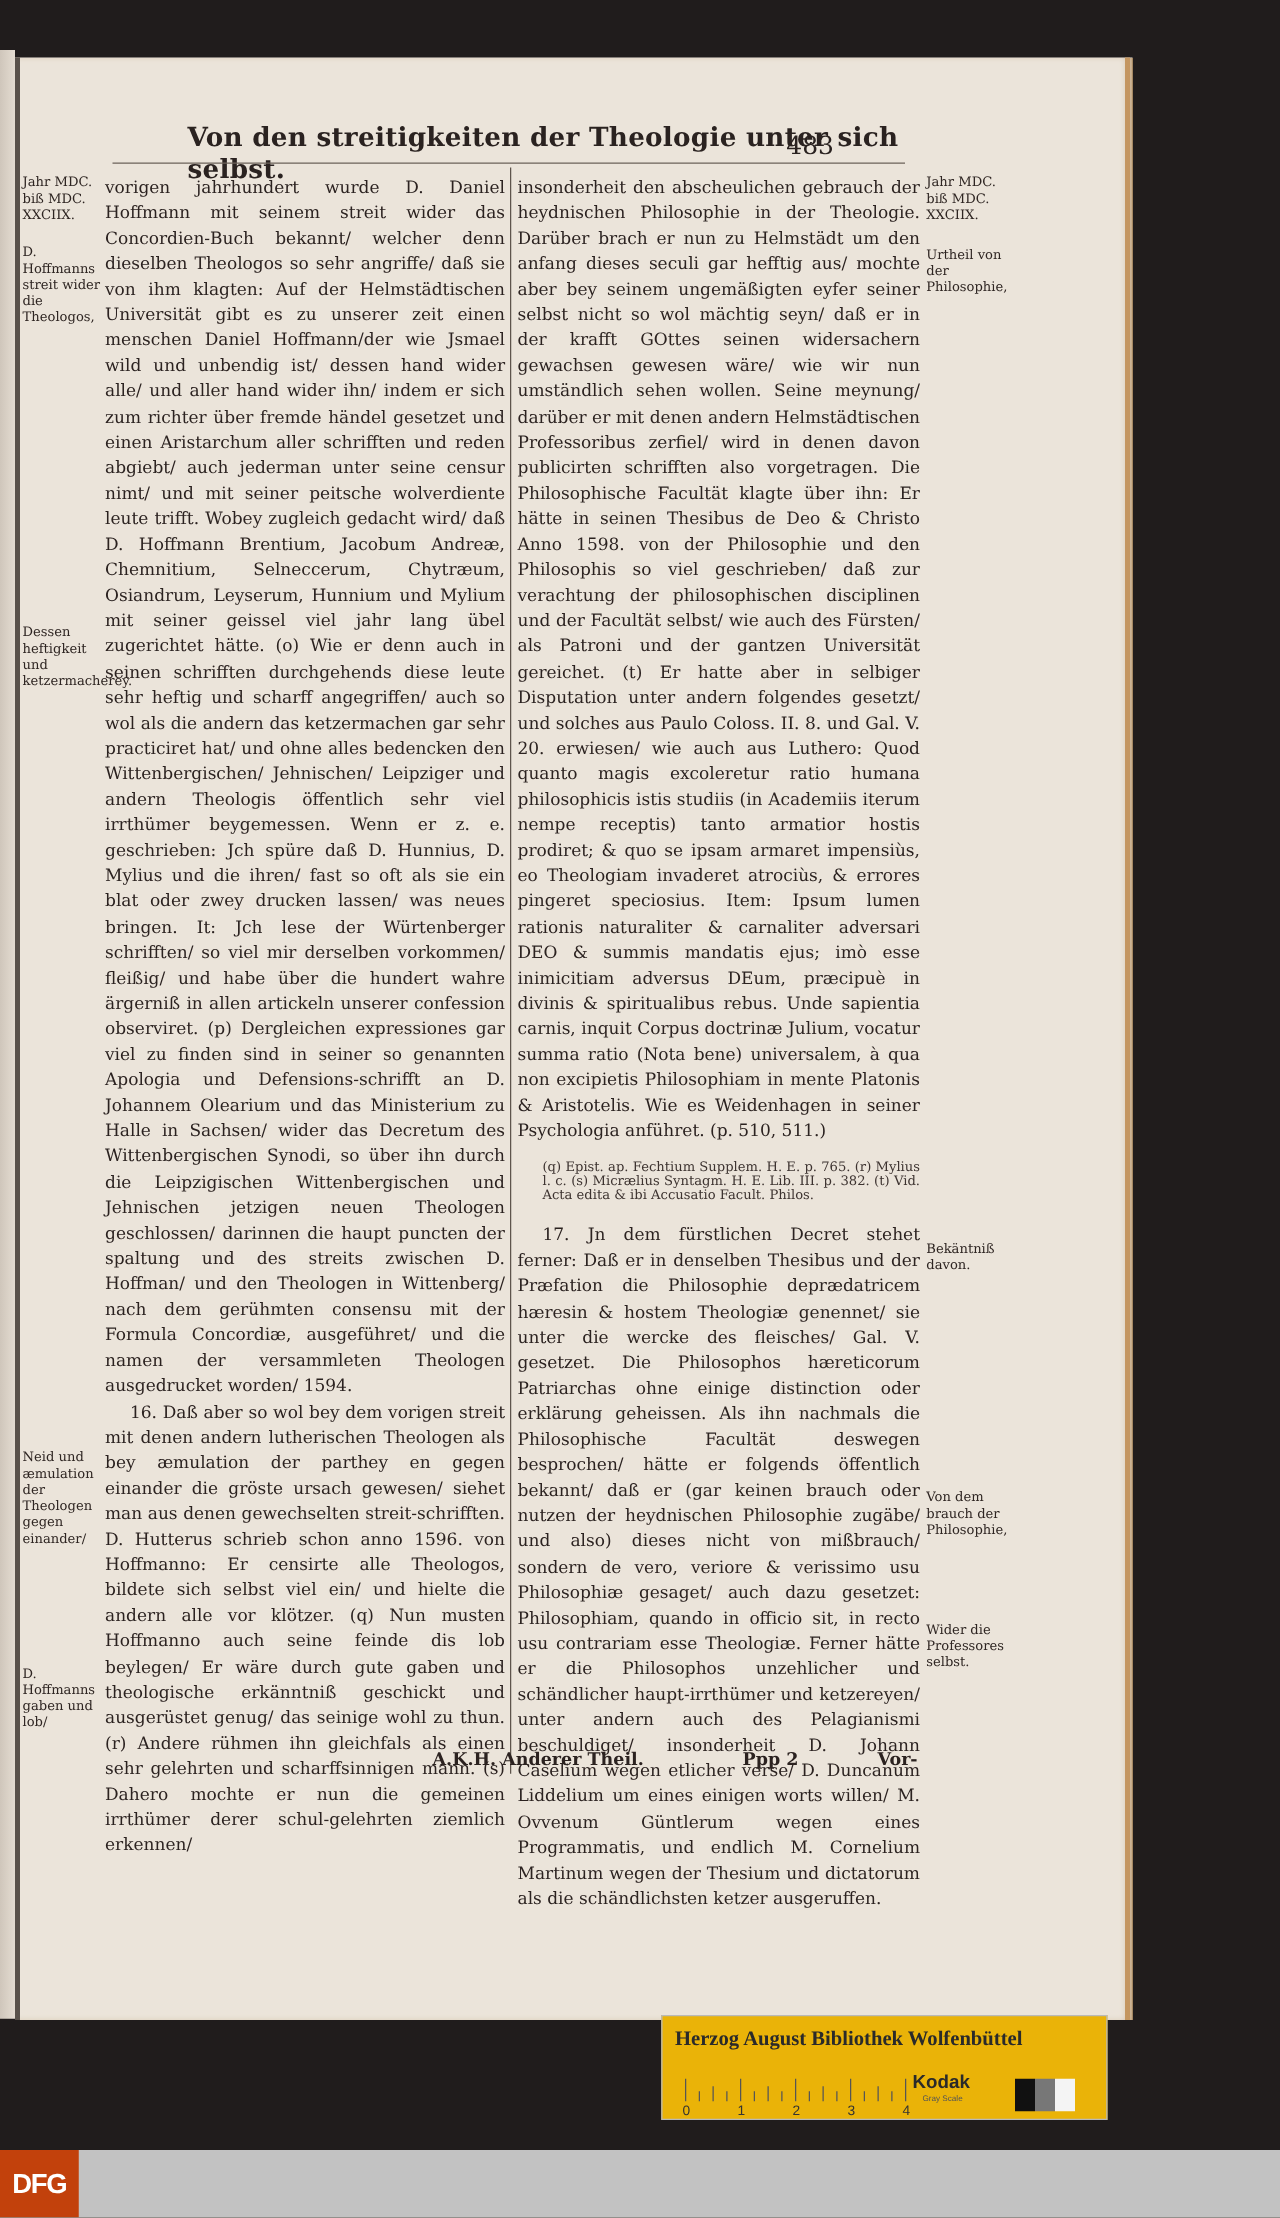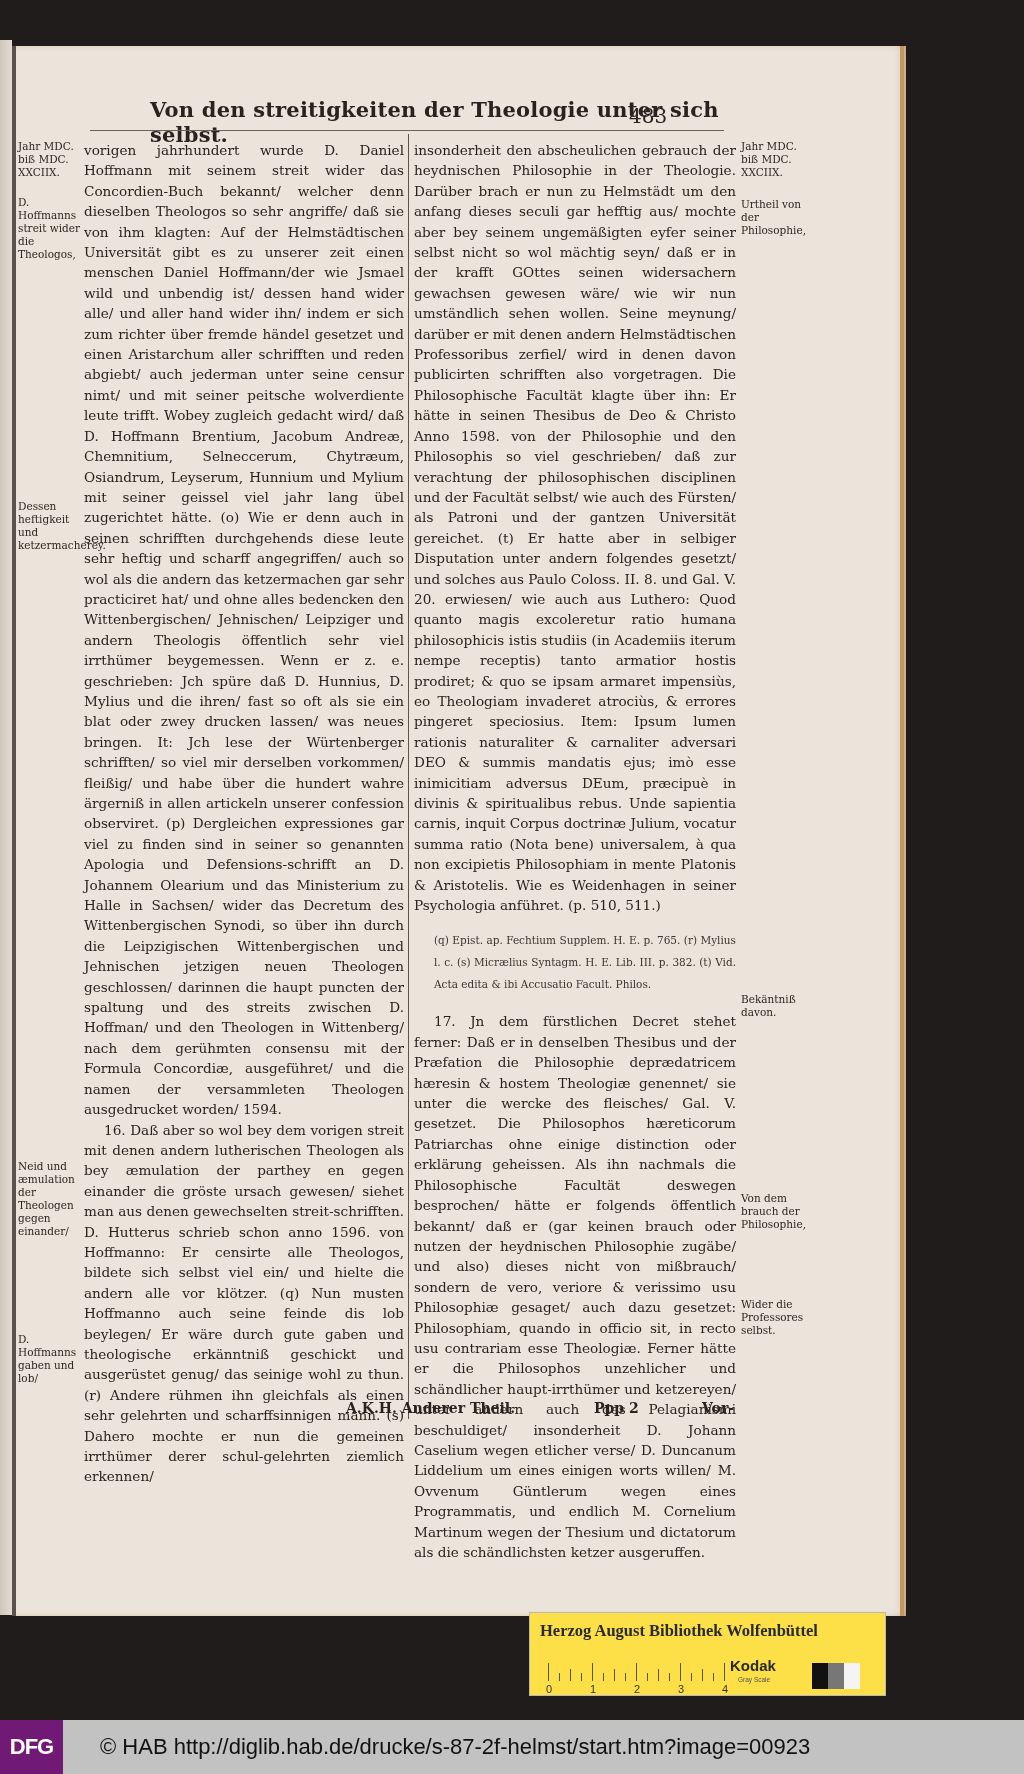--- a/index.html
+++ b/index.html
@@ -37,57 +37,57 @@
     font-family:"DejaVu Serif", serif;
     font-size:13.6px; line-height:20.4px;
     text-align:justify;
   }
   .col-left { left:84px; top:140px; width:320px; }
   .col-right { left:414px; top:140px; width:322px; }
   .col-divider { position:absolute; left:408px; top:134px; width:1px; height:1285px; background:#5e544c; }
   .para { margin:0 0 0 0; }
   .para-indent { text-indent:20px; }
   .footnote {
-    font-size:10.5px; line-height:22px; margin:14px 0 16px 12px; color:#3d3330;
+    font-size:10.5px; line-height:11px; margin:14px 0 16px 12px; color:#3d3330;
     text-indent:0; padding-left:8px;
   }
   .margin-note {
     position:absolute; font-size:10.5px; line-height:13px; color:#2e2522;
     font-family:"DejaVu Serif", serif; width:66px;
   }
   .mn-left { left:18px; }
   .mn-right { left:741px; }
   .catchwords {
     position:absolute; top:1400px; font-size:14px; color:#2b2220; font-weight:bold;
     font-family:"DejaVu Serif", serif;
     margin-left:41px;
   }
   .gray-card {
     position:absolute; left:529px; top:1612px; width:355px; height:82px;
-    background:#fde047; border:1px solid #b9b9b9;
+    background:#eab308; border:1px solid #b9b9b9;
   }
   .card-title {
     position:absolute; left:10px; top:8px; font-family:"Liberation Serif", serif;
     font-weight:bold; font-size:16.5px; color:#2a2a2a; white-space:nowrap;
   }
   .ruler { position:absolute; left:18px; top:48px; width:180px; height:20px; }
   .ruler .tick { position:absolute; bottom:0; width:1px; background:#555; }
   .ruler-labels { position:absolute; left:14px; top:70px; width:200px; height:12px;
     font-family:"Liberation Sans", sans-serif; font-size:11px; color:#333; }
   .ruler-labels span { position:absolute; }
   .kodak-logo { position:absolute; left:200px; top:44px; font-family:"Liberation Sans", sans-serif;
     font-weight:bold; font-size:15px; color:#2a2a2a; }
   .kodak-sub { position:absolute; left:208px; top:63px; font-family:"Liberation Sans", sans-serif;
     font-size:6.5px; color:#555; }
   .gray-swatch { position:absolute; top:50px; width:16px; height:26px; }
   .footer-bar {
     position:absolute; left:0; top:1720px; width:1024px; height:54px; background:#c2c2c2;
   }
   .dfg-logo {
-    position:absolute; left:0; top:0; width:63px; height:54px; background:#701a75;
+    position:absolute; left:0; top:0; width:63px; height:54px; background:#c2410c;
     color:#fff; font-family:"Liberation Sans", sans-serif; font-weight:bold; font-size:22px;
     display:flex; align-items:center; justify-content:center; letter-spacing:-1px;
   }
   .footer-text {
     position:absolute; left:100px; top:14px; font-family:"Liberation Sans", sans-serif;
     font-size:22px; color:#111;
   }
 </style>
 </head>
 <body>
@@ -161,14 +161,13 @@
   </div>
   <div class="kodak-logo">Kodak</div>
   <div class="kodak-sub">Gray Scale</div>
   <div class="gray-swatch" style="left:282px;background:#111"></div>
   <div class="gray-swatch" style="left:298px;background:#777"></div>
   <div class="gray-swatch" style="left:314px;background:#f4f4f4"></div>
 </div>
 
 <div class="footer-bar">
   <div class="dfg-logo">DFG</div>
-  <div class="footer-text">© HAB http://diglib.hab.de/drucke/s-87-2f-helmst/start.htm?image=00923</div>
 </div>
 
 </body></html>

